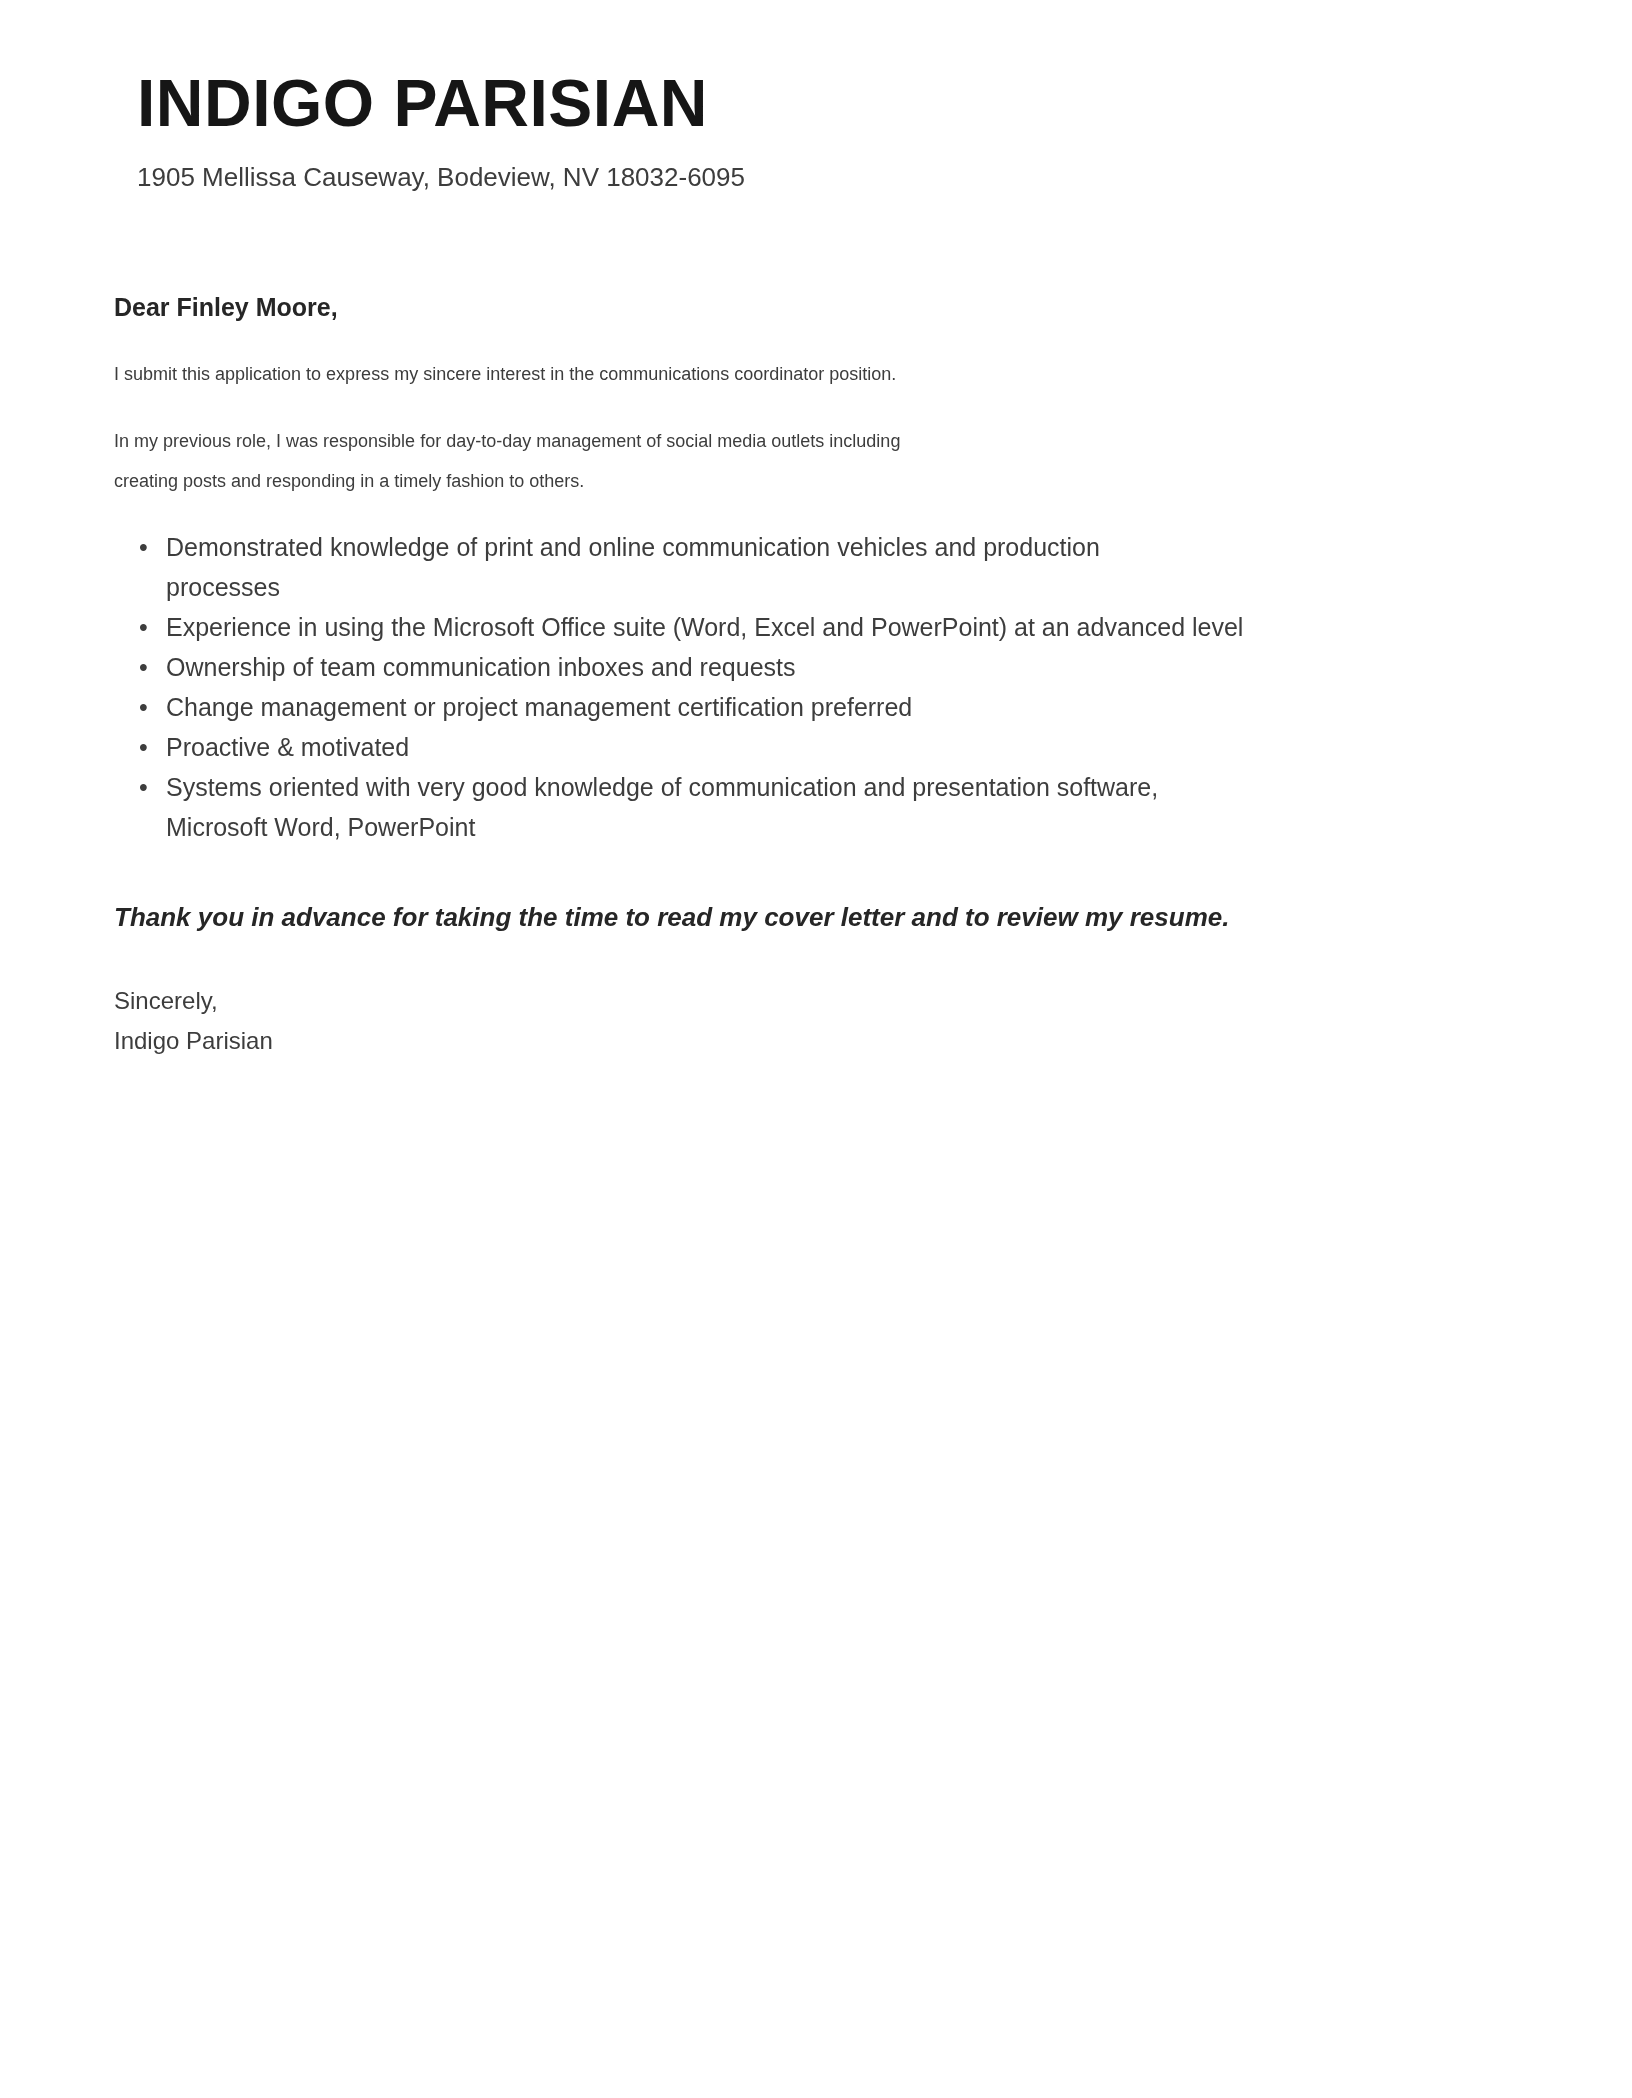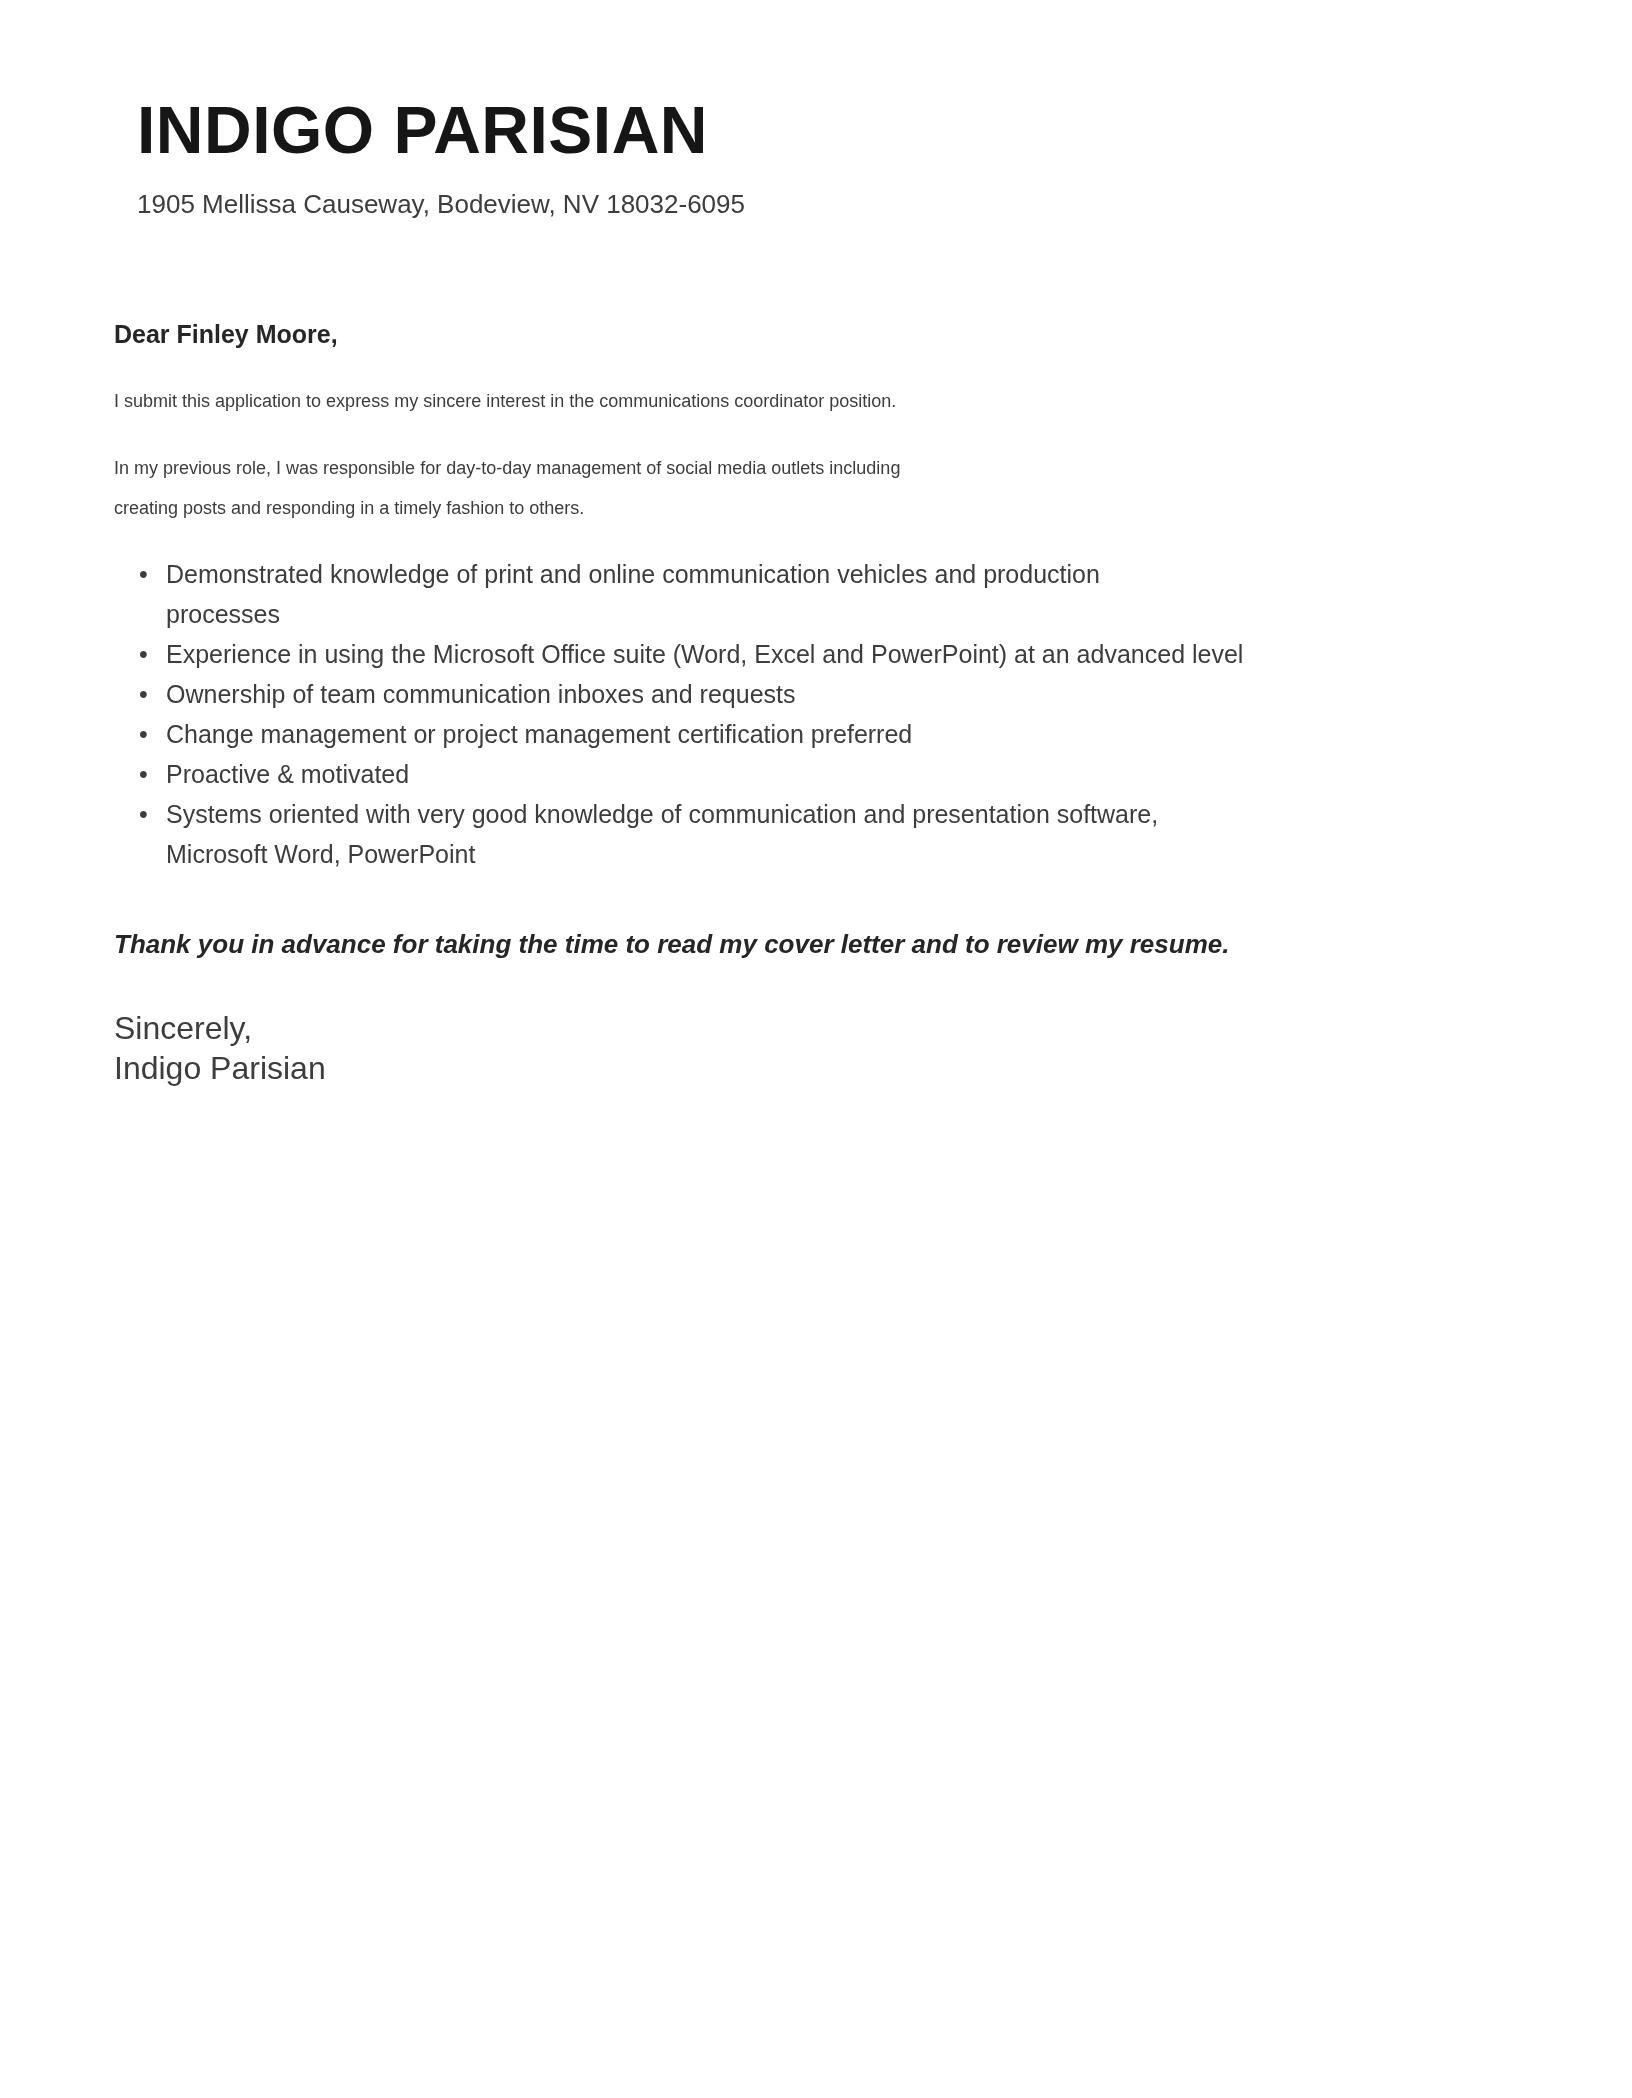--- a/index.html
+++ b/index.html
@@ -12,21 +12,21 @@
     height: 2098px;
     font-family: "Liberation Sans", sans-serif;
     color: #3d3d3d;
     position: relative;
     overflow: hidden;
   }
   .page {
     box-sizing: border-box;
     width: 1632px;
     height: 2098px;
-    padding: 97px 116px 0 114px;
+    padding: 70px 116px 0 114px;
     background: #ffffff;
   }
   .letter-header {
     padding-left: 23px;
   }
   .sender-name {
     margin: 0;
     font-size: 66px;
     line-height: 1.0;
     font-weight: 700;
@@ -79,21 +79,21 @@
   .closing-emphasis {
     margin: 50px 0 0 0;
     font-size: 26px;
     line-height: 40px;
     font-weight: 700;
     color: #262626;
     font-style: italic;
   }
   .signoff-block {
     margin: 44px 0 0 0;
-    font-size: 32px;
+    font-size: 24px;
     line-height: 40px;
     color: #3d3d3d;
   }
   .signoff-block div {
     margin: 0;
   }
 </style>
 </head>
 <body>
 

